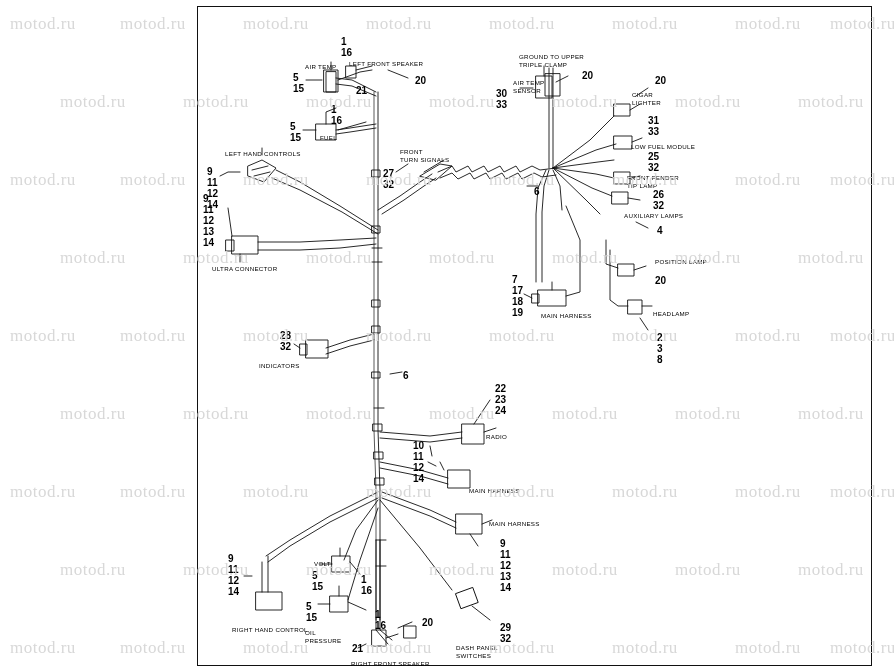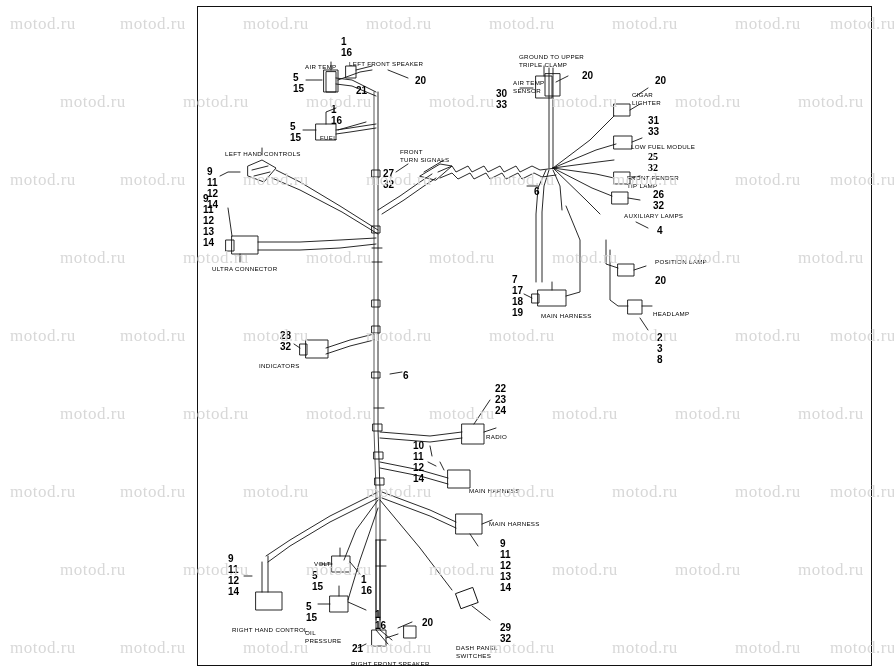--- a/index.html
+++ b/index.html
@@ -288,21 +288,21 @@
       <div class="lbl num" style="left: 290px; top: 121px;">5<br>15</div>
       <div class="lbl num" style="left: 207px; top: 166px;">9<br>11<br>12<br>14</div>
       <div class="lbl num" style="left: 203px; top: 193px;">9<br>11<br>12<br>13<br>14</div>
       <div class="lbl num" style="left: 383px; top: 168px;">27<br>32</div>
       <div class="lbl num" style="left: 280px; top: 321px; margin-top: 9px;">28<br>32</div>
       <div class="lbl num" style="left: 403px; top: 370px;">6</div>
       <div class="lbl num" style="left: 496px; top: 88px;">30<br>33</div>
       <div class="lbl num" style="left: 582px; top: 70px;">20</div>
       <div class="lbl num" style="left: 655px; top: 75px;">20</div>
       <div class="lbl num" style="left: 648px; top: 115px;">31<br>33</div>
-      <div class="lbl num" style="left: 648px; top: 151px; font-family: Liberation Serif, serif;">25<br>32</div>
+      <div class="lbl num" style="left: 648px; top: 151px;">25<br>32</div>
       <div class="lbl num" style="left: 653px; top: 189px;">26<br>32</div>
       <div class="lbl num" style="left: 657px; top: 225px;">4</div>
       <div class="lbl num" style="left: 655px; top: 275px;">20</div>
       <div class="lbl num" style="left: 534px; top: 186px;">6</div>
       <div class="lbl num" style="left: 512px; top: 274px;">7<br>17<br>18<br>19</div>
       <div class="lbl num" style="left: 657px; top: 332px;">2<br>3<br>8</div>
       <div class="lbl num" style="left: 495px; top: 383px;">22<br>23<br>24</div>
       <div class="lbl num" style="left: 413px; top: 440px;">10<br>11<br>12<br>14</div>
       <div class="lbl num" style="left: 500px; top: 538px;">9<br>11<br>12<br>13<br>14</div>
       <div class="lbl num" style="left: 228px; top: 553px;">9<br>11<br>12<br>14</div>

